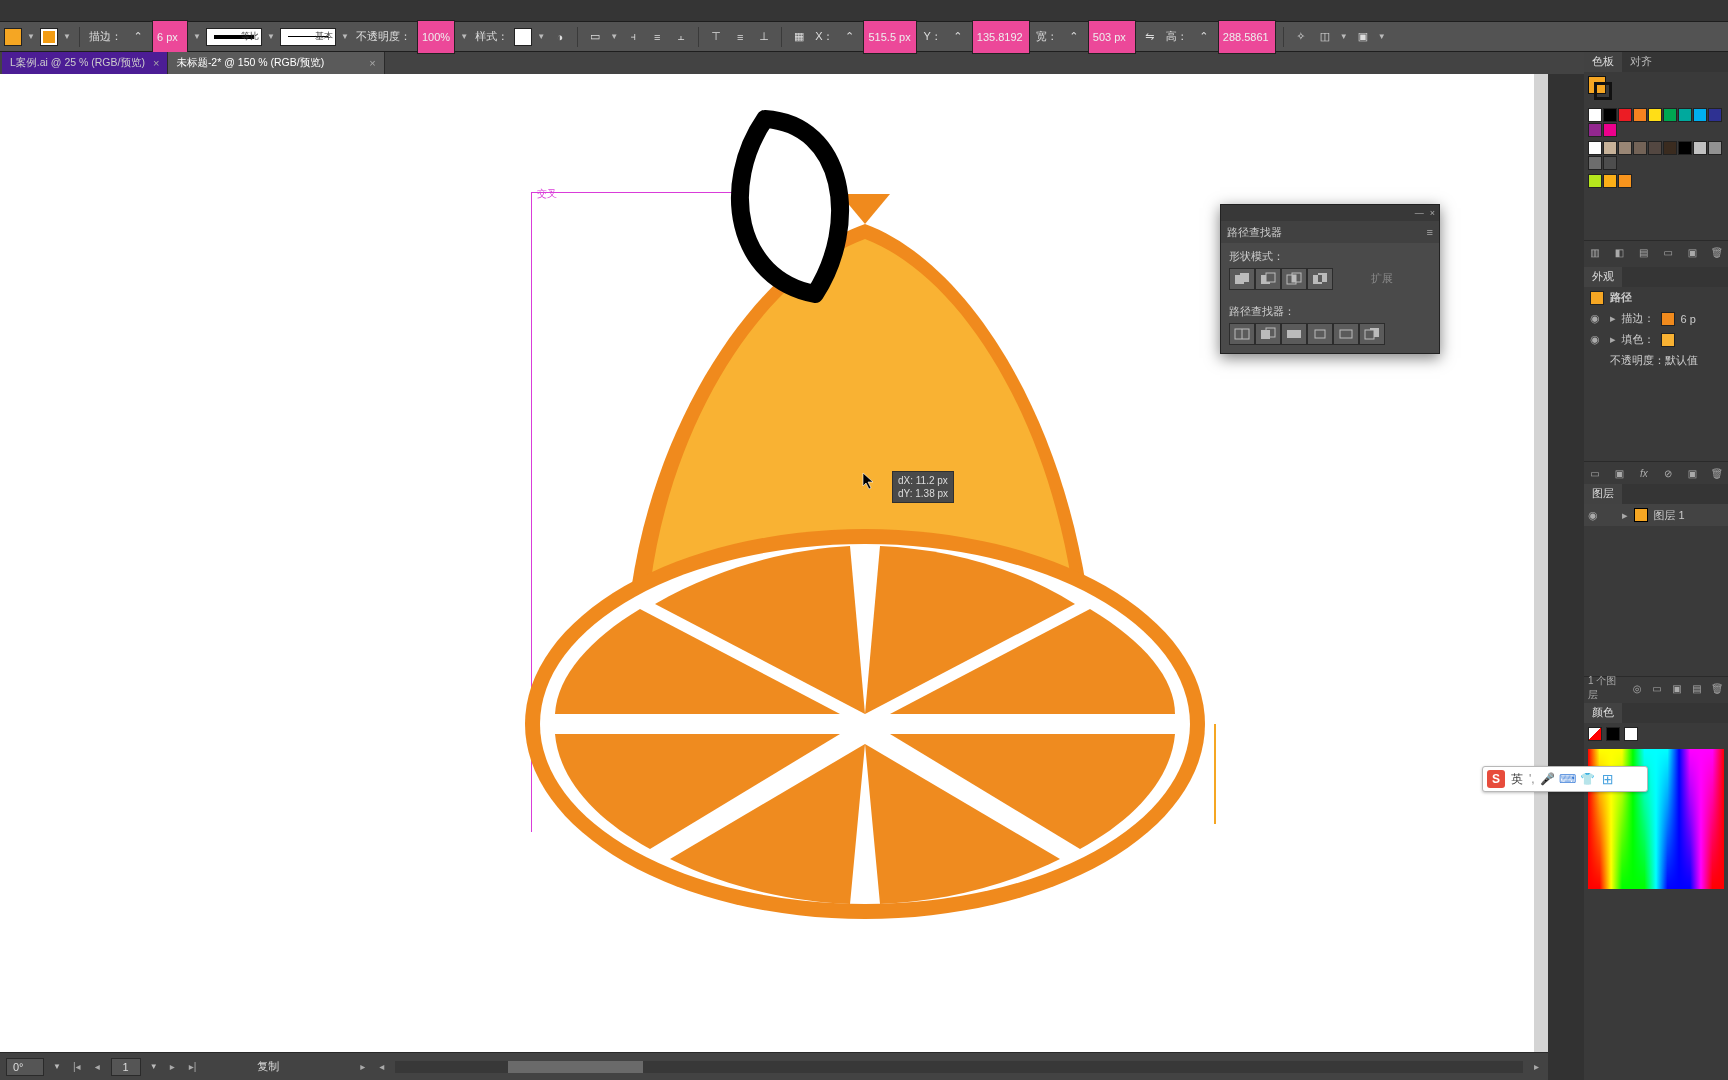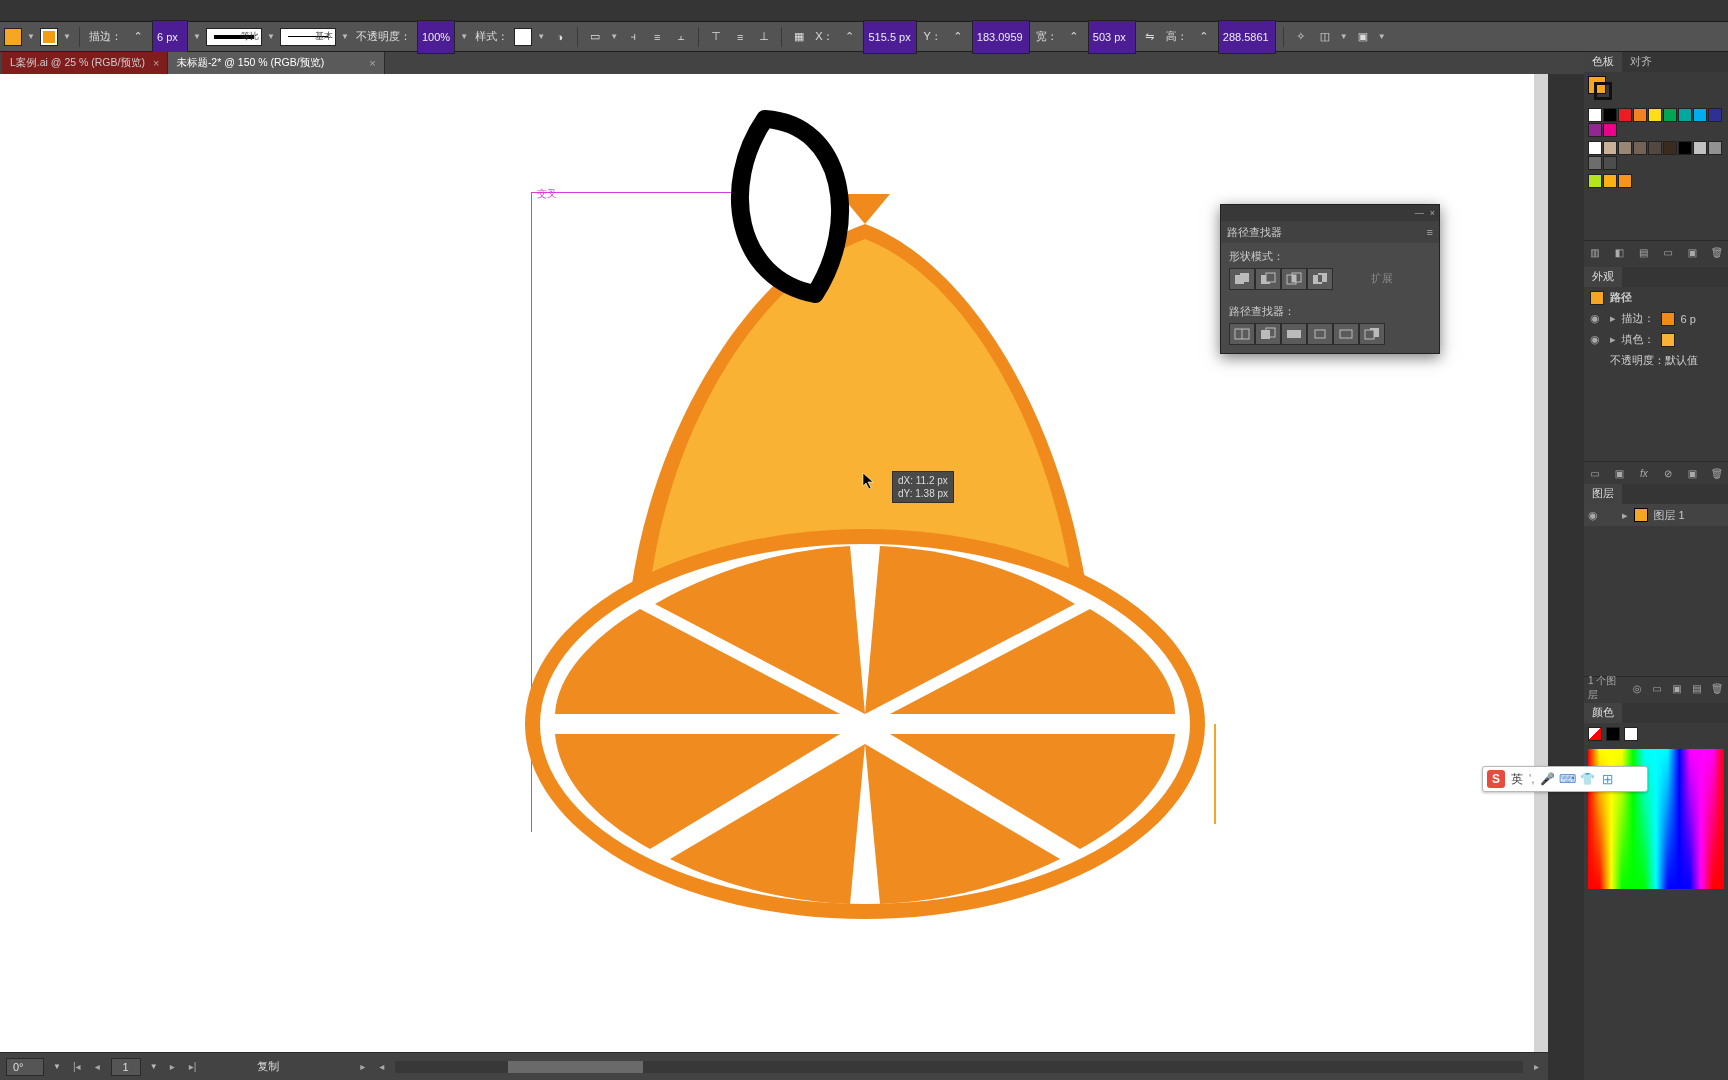--- a/index.html
+++ b/index.html
@@ -36,21 +36,21 @@
   border: 1px solid #222;
   display: inline-block;
 }
 .drop {
   width: 10px; height: 18px;
   display: inline-flex; align-items: center; justify-content: center;
   color: #bbb; font-size: 8px;
 }
 .ctrl-label { color: #ddd; font-size: 11px; margin: 0 2px; }
 .ctrl-val {
-  background: #4c1d95;
+  background: #ec4899;
   border: 1px solid #222;
   color: #eee;
   padding: 1px 4px;
   height: 34px;
   display: inline-flex; align-items: center;
   font-size: 11px;
   min-width: 36px;
 }
 .brush-preview {
   width: 56px; height: 18px;
@@ -79,21 +79,21 @@
   display: flex;
   align-items: center;
   padding-left: 2px;
 }
 .doc-tab {
   padding: 0 8px;
   height: 22px;
   display: flex; align-items: center;
   font-size: 10.5px;
   color: #ccc;
-  background: #7f1d1d;
+  background: #4c1d95;
   border-right: 1px solid #2a2a2a;
   gap: 8px;
 }
 .doc-tab.active { background: #5a5a5a; color: #fff; gap: 45px; }
 .doc-tab .x { color: #aaa; font-size: 11px; cursor: pointer; }
 
 
 .workspace {
   position: absolute;
   top: 74px;
@@ -316,21 +316,21 @@
   <span class="icon-btn">≡</span>
   <span class="icon-btn">⊥</span>
   <span class="sep"></span>
 
   <span class="icon-btn">▦</span>
   <span class="ctrl-label">X：</span>
   <span class="icon-btn">⌃</span>
   <span class="ctrl-val" style="min-width:54px">515.5 px</span>
   <span class="ctrl-label">Y：</span>
   <span class="icon-btn">⌃</span>
-  <span class="ctrl-val" style="min-width:58px">183.0959</span>
+  <span class="ctrl-val" style="min-width:58px">135.8192</span>
   <span class="ctrl-label">宽：</span>
   <span class="icon-btn">⌃</span>
   <span class="ctrl-val" style="min-width:48px">503 px</span>
   <span class="icon-btn">⇋</span>
   <span class="ctrl-label">高：</span>
   <span class="icon-btn">⌃</span>
   <span class="ctrl-val" style="min-width:58px">288.5861</span>
 
   <span class="sep"></span>
   <span class="icon-btn">✧</span>

